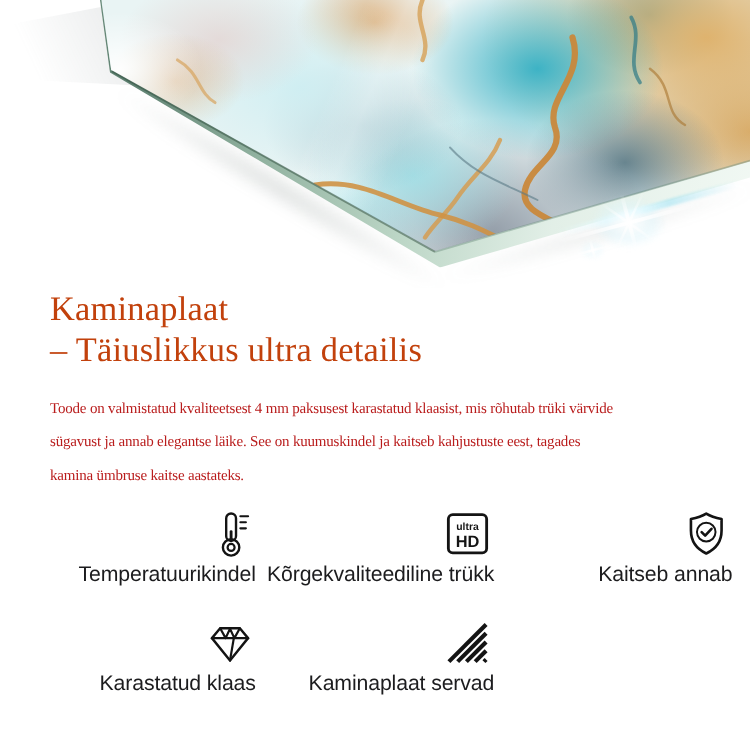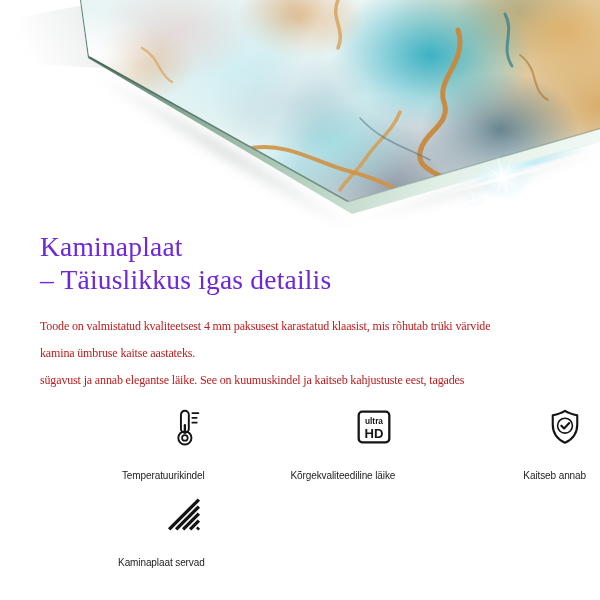--- a/index.html
+++ b/index.html
@@ -54,31 +54,31 @@
         background:linear-gradient(180deg,rgba(255,255,255,0),#ffffff 50%,rgba(255,255,255,0));}
   .sparkle .ray-d1{width:54px;height:1.5px;opacity:.8;transform:translate(-50%,-50%) rotate(35deg);}
   .sparkle .ray-d2{width:54px;height:1.5px;opacity:.8;transform:translate(-50%,-50%) rotate(-65deg);}
   .sparkle.small .ray-h{width:32px;height:1.5px;}
   .sparkle.small .ray-v{width:1.5px;height:18px;}
   .sparkle.small .glow{width:26px;height:20px;opacity:.8;}
 
   
   .title{position:absolute;left:40px;top:230px;margin:0;font-weight:400;
         font-family:"Liberation Serif","DejaVu Serif",serif;
-        font-size:27.5px;line-height:33px;color:#6d28d9;letter-spacing:.2px;}
+        font-size:27.5px;line-height:33px;color:#c2410c;letter-spacing:.2px;}
   .desc{position:absolute;left:40px;top:313px;width:560px;
         font-size:12px;line-height:27px;color:#b91c1c;letter-spacing:-.15px;font-family:Liberation Serif, serif;}
   .desc .line{white-space:nowrap;}
 
   
   .features{position:absolute;left:14px;top:398px;width:572px;display:grid;
         grid-template-columns:repeat(3,1fr);grid-auto-rows:87px;}
   .feature{display:flex;flex-direction:column;align-items:flex-end;padding-top:6px;}
   .feature .icon-box{height:46px;display:flex;align-items:center;justify-content:center;}
-  .feature .label{margin-top:20px;font-size:10px;color:#1c1c1e;letter-spacing:-.1px;white-space:nowrap;}
+  .feature .label{margin-top:0;font-size:17px;color:#1c1c1e;letter-spacing:-.1px;white-space:nowrap;}
   .icn{stroke:#141414;fill:none;stroke-width:2.2;stroke-linecap:round;stroke-linejoin:round;}
 </style>
 </head>
 <body>
 
 <div class="page">
 
   <div class="hero">
     <div class="haze"></div>
     <div class="shadow shadow-left"></div>
@@ -115,27 +115,27 @@
     </div>
     <div class="sparkle small" style="left:474px;top:200px;">
       <div class="glow"></div>
       <div class="ray ray-h"></div>
       <div class="ray ray-v"></div>
     </div>
   </div>
 
   <h1 class="title">
     <span>Kaminaplaat</span><br>
-    <span>– Täiuslikkus igas detailis</span>
+    <span>– Täiuslikkus ultra detailis</span>
   </h1>
 
   <div class="desc">
     <div class="line">Toode on valmistatud kvaliteetsest 4 mm paksusest karastatud klaasist, mis rõhutab trüki värvide</div>
+    <div class="line">sügavust ja annab elegantse läike. See on kuumuskindel ja kaitseb kahjustuste eest, tagades</div>
     <div class="line">kamina ümbruse kaitse aastateks.</div>
-    <div class="line">sügavust ja annab elegantse läike. See on kuumuskindel ja kaitseb kahjustuste eest, tagades</div>
   </div>
 
   <div class="features">
 
     <div class="feature">
       <div class="icon-box">
         <svg class="icn" width="42" height="42" viewBox="0 0 48 48">
           <rect x="20.5" y="5.5" width="9" height="25" rx="4.5"></rect>
           <circle cx="25" cy="36.5" r="7.5"></circle>
           <circle cx="25" cy="36.5" r="3.2" stroke-width="2"></circle>
@@ -147,34 +147,45 @@
     </div>
 
     <div class="feature">
       <div class="icon-box">
         <svg class="icn" width="42" height="42" viewBox="0 0 48 48">
           <rect x="6.5" y="6.5" width="35" height="35" rx="4" stroke-width="2.6"></rect>
           <text x="24" y="21" text-anchor="middle" font-size="9.5" font-weight="bold" font-family="Liberation Sans, DejaVu Sans, sans-serif" fill="#141414" stroke="none">ultra</text>
           <text x="24" y="36" text-anchor="middle" font-size="15" font-weight="bold" font-family="Liberation Sans, DejaVu Sans, sans-serif" fill="#141414" stroke="none">HD</text>
         </svg>
       </div>
-      <div class="label">Kõrgekvaliteediline läike</div>
+      <div class="label">Kõrgekvaliteediline trükk</div>
     </div>
 
     <div class="feature">
       <div class="icon-box">
         <svg class="icn" width="42" height="42" viewBox="0 0 48 48">
           <path d="M24 5.5 C28 8 33 9.5 38 10.5 V21 C38 31 32.5 38 24 42 C15.5 38 10 31 10 21 V10.5 C15 9.5 20 8 24 5.5 Z" stroke-width="2.4"></path>
           <circle cx="24" cy="22.5" r="8.5" stroke-width="1.8"></circle>
           <path d="M19.8 22.5 L23 25.7 L28.8 19.5" stroke-width="2.4"></path>
         </svg>
       </div>
       <div class="label">Kaitseb annab</div>
     </div>
 
+    <div class="feature">
+      <div class="icon-box">
+        <svg class="icn" width="42" height="42" viewBox="0 0 48 48">
+          <path d="M15 11 H33 L40.5 20 L24 40.5 L7.5 20 Z"></path>
+          <path d="M7.5 20 H40.5"></path>
+          <path d="M15 11 L20 20 L24 11.5 L28 20 L33 11" stroke-width="2"></path>
+          <path d="M27.5 20 L24 40.5" stroke-width="2"></path>
+        </svg>
+      </div>
+      <div class="label">Karastatud klaas</div>
+    </div>
 
     <div class="feature">
       <div class="icon-box">
         <svg width="42" height="42" viewBox="0 0 48 48" stroke="#141414" fill="none" stroke-linecap="butt">
           <path d="M7 41.5 L41 7.5" stroke-width="3.8"></path>
           <path d="M15 41.5 L41 15.5" stroke-width="3.8"></path>
           <path d="M23 41.5 L41 23.5" stroke-width="3.8"></path>
           <path d="M31 41.5 L41 31.5" stroke-width="3.8"></path>
           <path d="M39 41.5 L41 39.5" stroke-width="3.8"></path>
         </svg>

